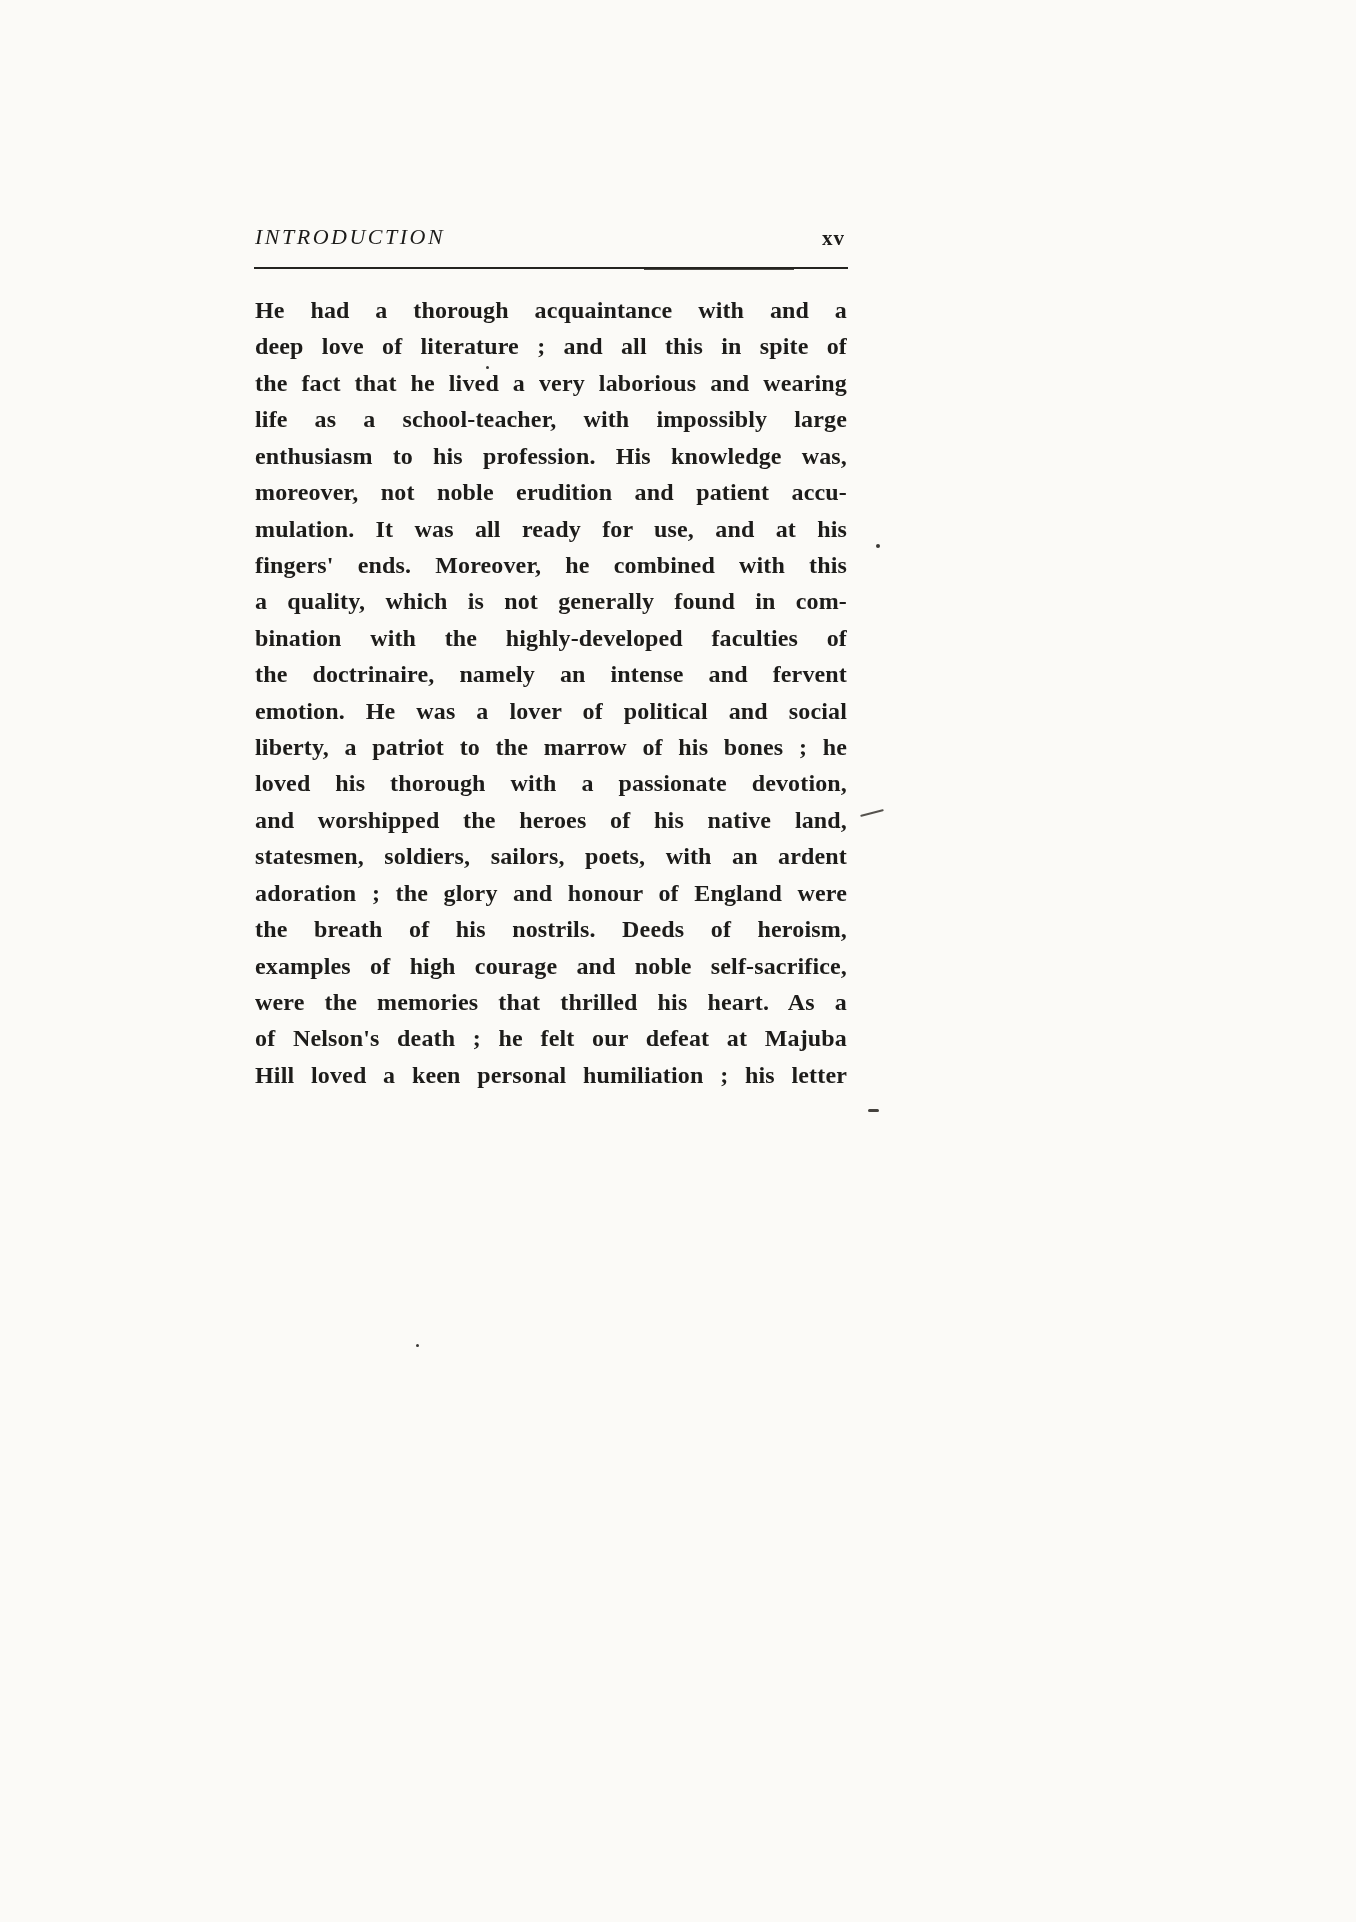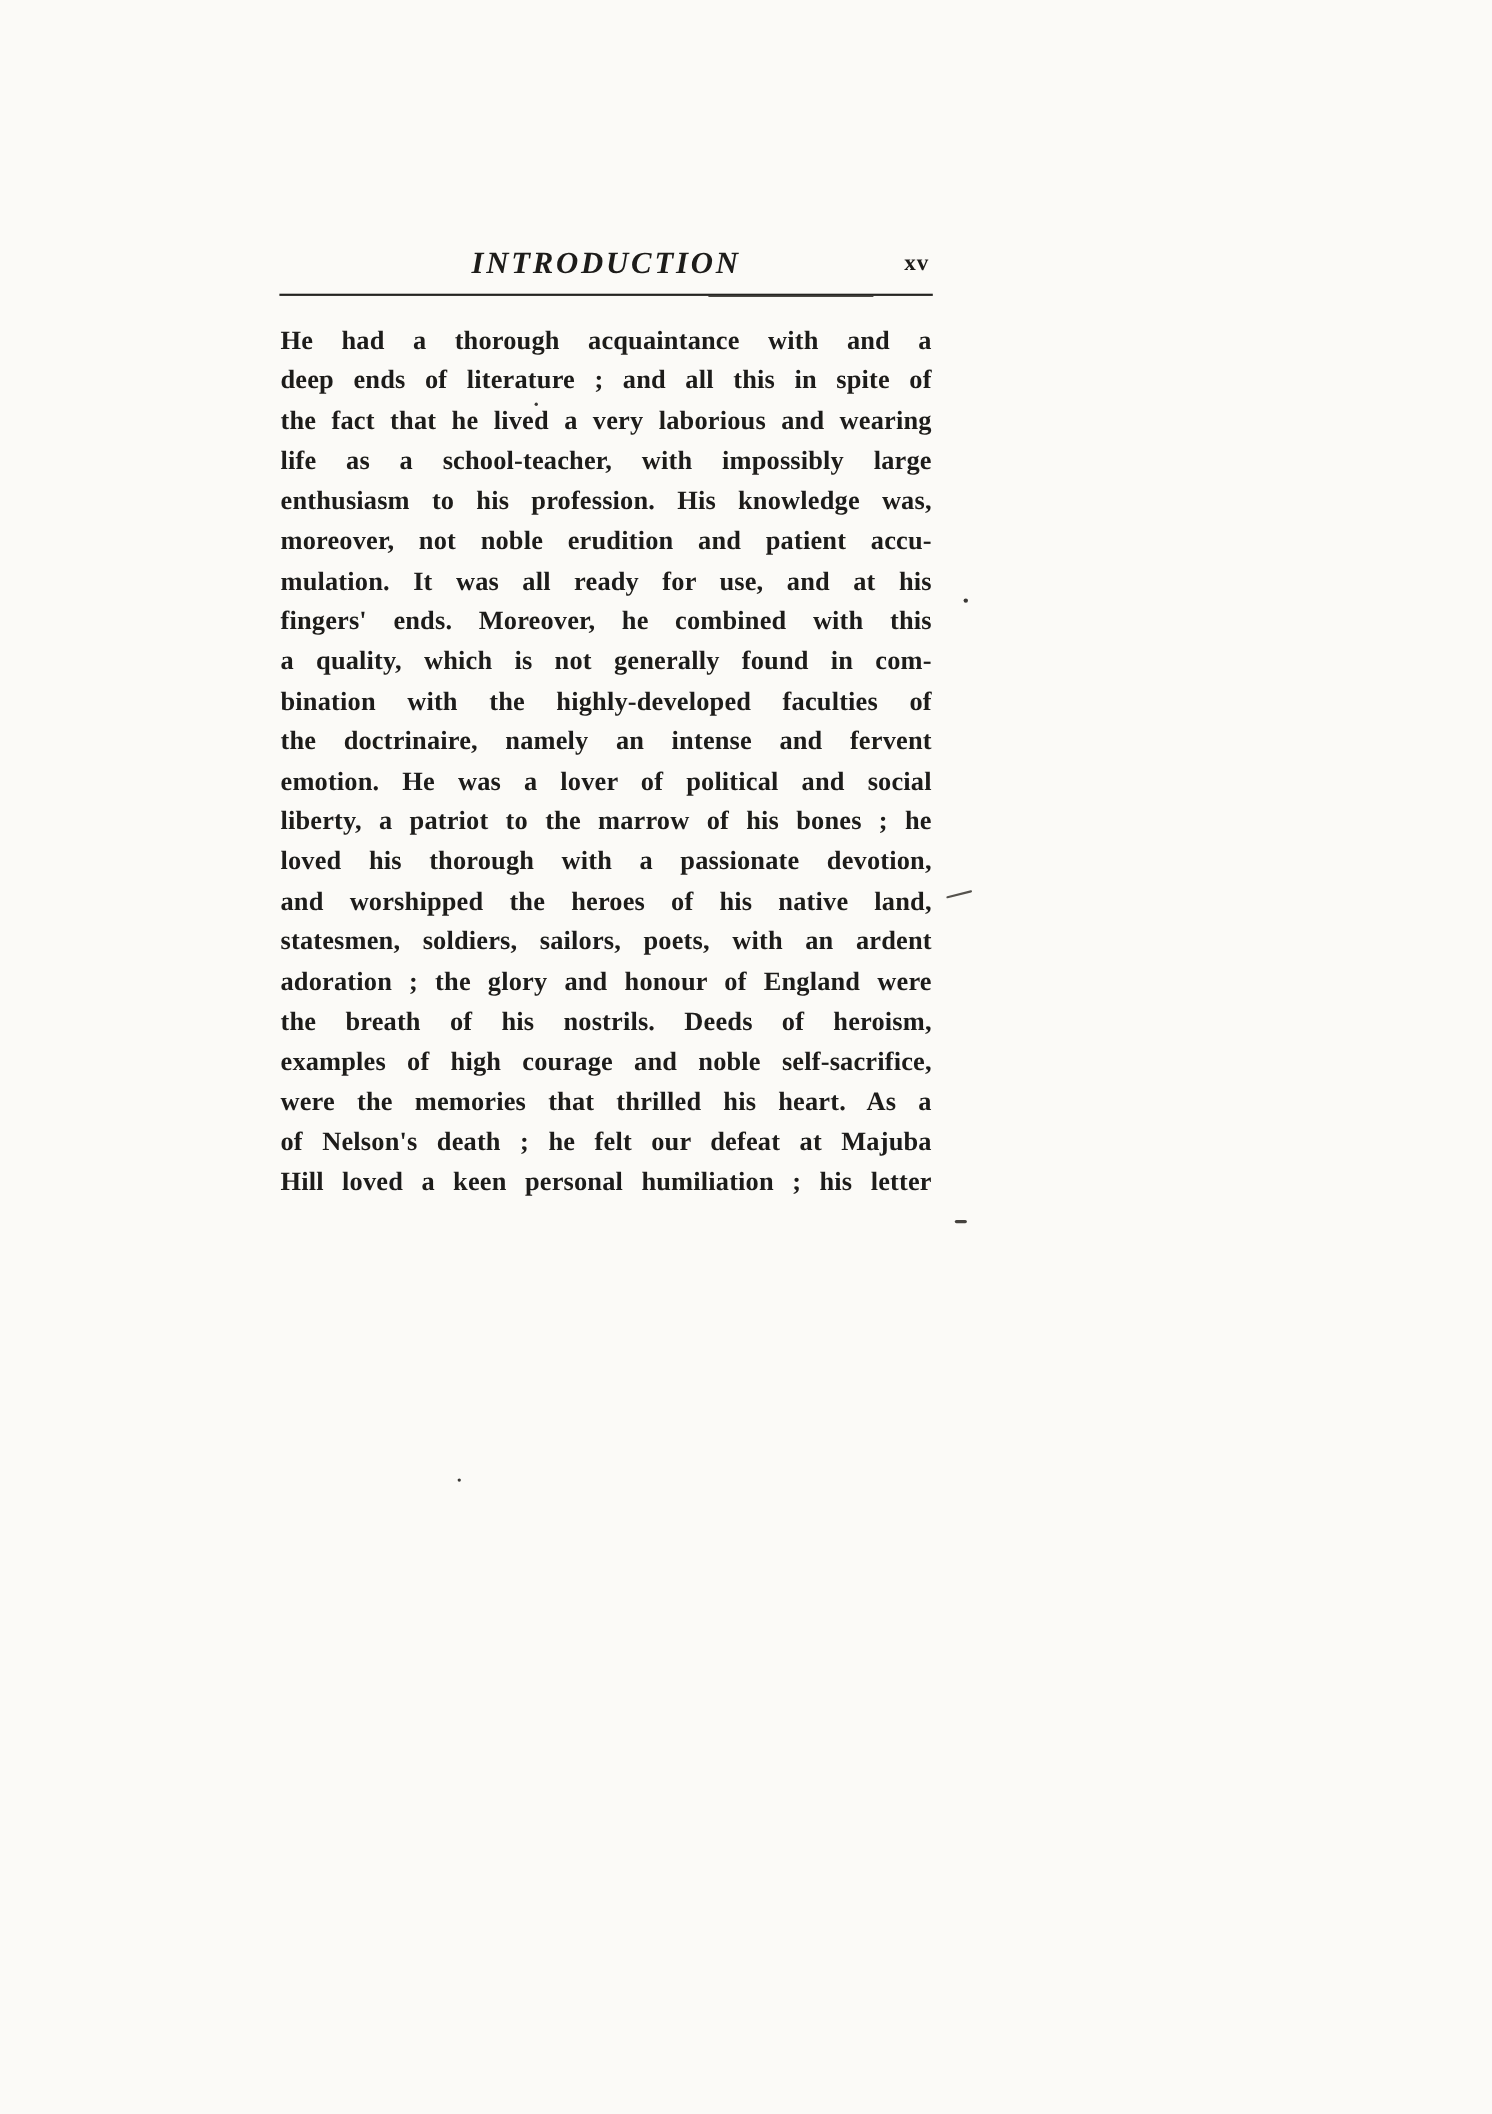--- a/index.html
+++ b/index.html
@@ -21,24 +21,23 @@
   .header {
     position: absolute;
     top: 224px;
     left: 255px;
     width: 592px;
     height: 32px;
   }
   .running-title {
     display: block;
     width: 100%;
-    text-align: center;
     font-style: italic;
-    font-weight: 700;
-    font-size: 28px;
+    font-weight: 400;
+    font-size: 22px;
     letter-spacing: 2.5px;
   }
   .page-number {
     position: absolute;
     right: 2px;
     top: 2px;
     font-weight: 700;
     font-size: 21px;
     letter-spacing: 1px;
   }
@@ -99,21 +98,21 @@
 
   <div class="header">
     <span class="running-title">INTRODUCTION</span>
     <span class="page-number">xv</span>
   </div>
 
   <div class="rule"></div>
 
   <div class="body-text">
     <div class="line">He had a thorough acquaintance with and a</div>
-    <div class="line">deep ends of literature ; and all this in spite of</div>
+    <div class="line">deep love of literature ; and all this in spite of</div>
     <div class="line">the fact that he lived a very laborious and wearing</div>
     <div class="line">life as a school-teacher, with impossibly large</div>
     <div class="line">enthusiasm to his profession. His knowledge was,</div>
     <div class="line">moreover, not noble erudition and patient accu-</div>
     <div class="line">mulation. It was all ready for use, and at his</div>
     <div class="line">fingers' ends. Moreover, he combined with this</div>
     <div class="line">a quality, which is not generally found in com-</div>
     <div class="line">bination with the highly-developed faculties of</div>
     <div class="line">the doctrinaire, namely an intense and fervent</div>
     <div class="line">emotion. He was a lover of political and social</div>

